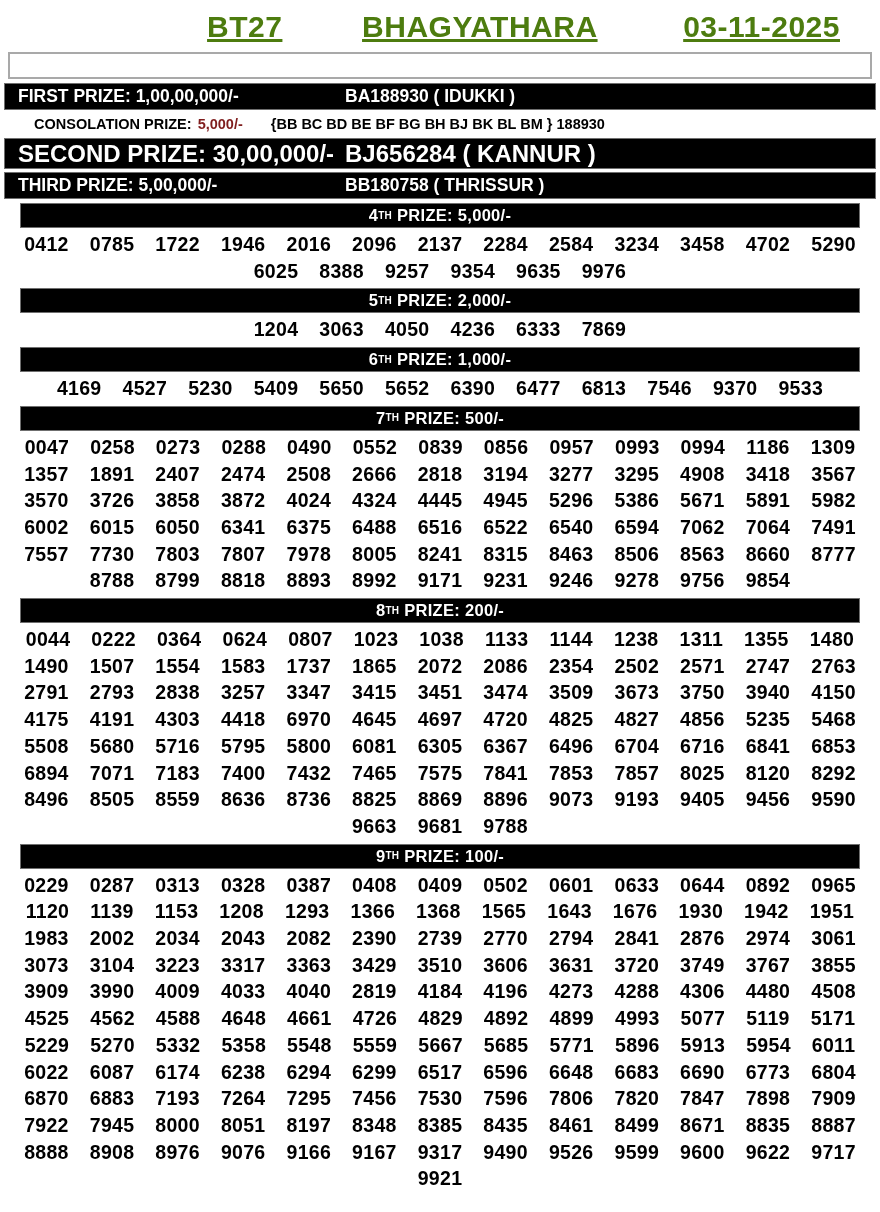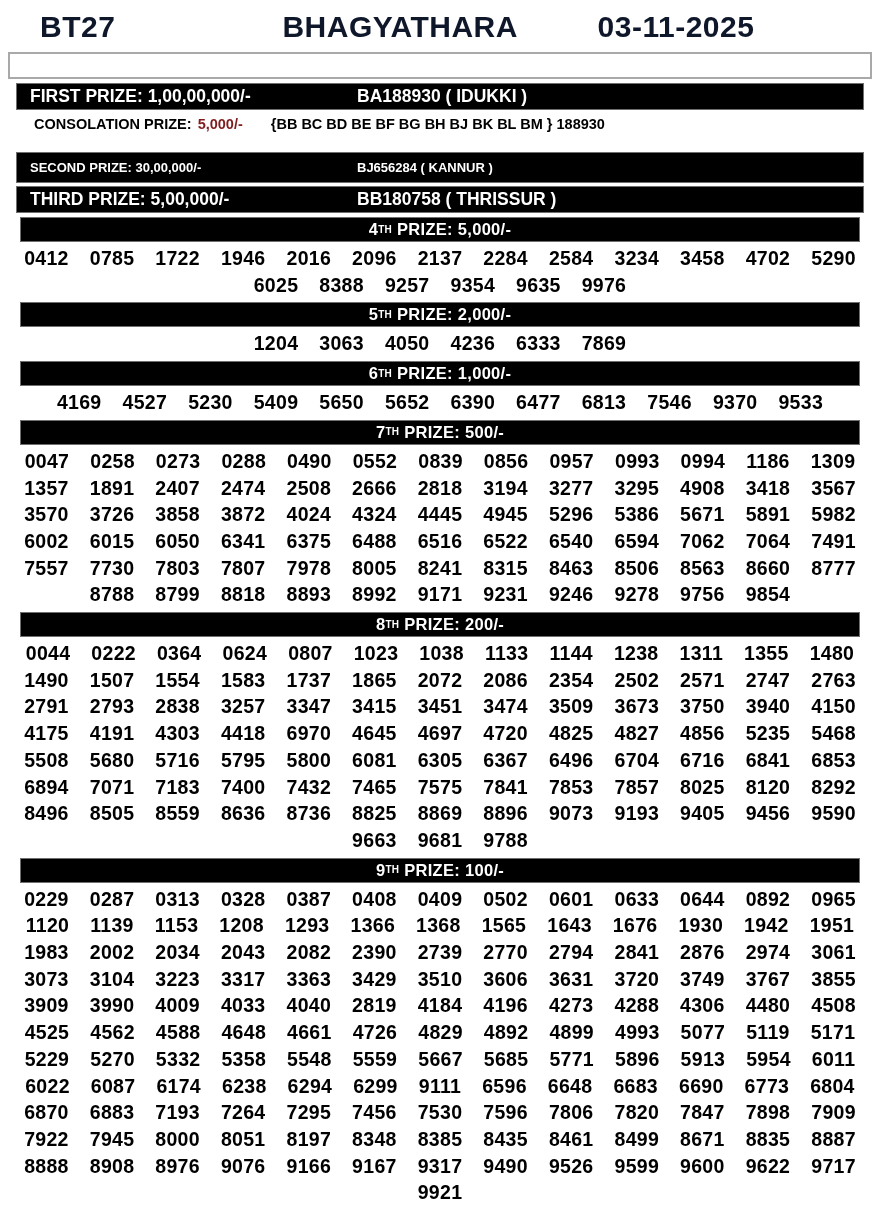--- a/index.html
+++ b/index.html
@@ -11,47 +11,47 @@
   }
   .page { width: 880px; padding-top: 6px; }
 
   
   .masthead {
     display: grid;
     grid-template-columns: 1fr 1.3fr 1fr;
     align-items: center;
     padding: 4px 40px 6px 40px;
   }
-  .masthead div { text-align: left; font-size: 30px; font-weight: bold; color: #0f172a; letter-spacing: 0.5px; }
+  .masthead div { text-align: right; font-size: 30px; font-weight: bold; color: #4d7c0f; letter-spacing: 0.5px; text-decoration: underline; }
 
   .empty-box {
     margin: 2px 8px 4px 8px;
     height: 27px;
     border: 2px solid #a9a9a9;
     background: #fff;
   }
 
   
   .bar {
-    margin: 3px 16px;
+    margin: 3px 4px;
     background: #000;
     border: 1px solid #6f6f6f;
     color: #fff;
     font-weight: bold;
     display: flex;
     align-items: center;
     justify-content: center;
   }
   .bar.top-bar { height: 27px; font-size: 17.5px; padding-left: 13px; }
-  .bar.tall { height: 31px; font-size: 13px; }
+  .bar.tall { height: 31px; font-size: 24px; }
   .bar .label-col { width: 327px; flex: none; }
   .bar .ticket-col { flex: 1; }
 
   .consolation {
-    margin: 2px 20px 17px 20px;
+    margin: 2px 20px 3px 20px;
     height: 22px;
     display: flex;
     align-items: center;
     padding-left: 14px;
     font-size: 14.5px;
     font-weight: bold;
     color: #000;
   }
   .consolation .amount { margin-left: 6px; }
   .consolation .series { margin-left: 28px; }
@@ -497,21 +497,21 @@
         <span>5954</span>
         <span>6011</span>
       </div>
       <div class="num-row">
         <span>6022</span>
         <span>6087</span>
         <span>6174</span>
         <span>6238</span>
         <span>6294</span>
         <span>6299</span>
-        <span>9111</span>
+        <span>6517</span>
         <span>6596</span>
         <span>6648</span>
         <span>6683</span>
         <span>6690</span>
         <span>6773</span>
         <span>6804</span>
       </div>
       <div class="num-row">
         <span>6870</span>
         <span>6883</span>

